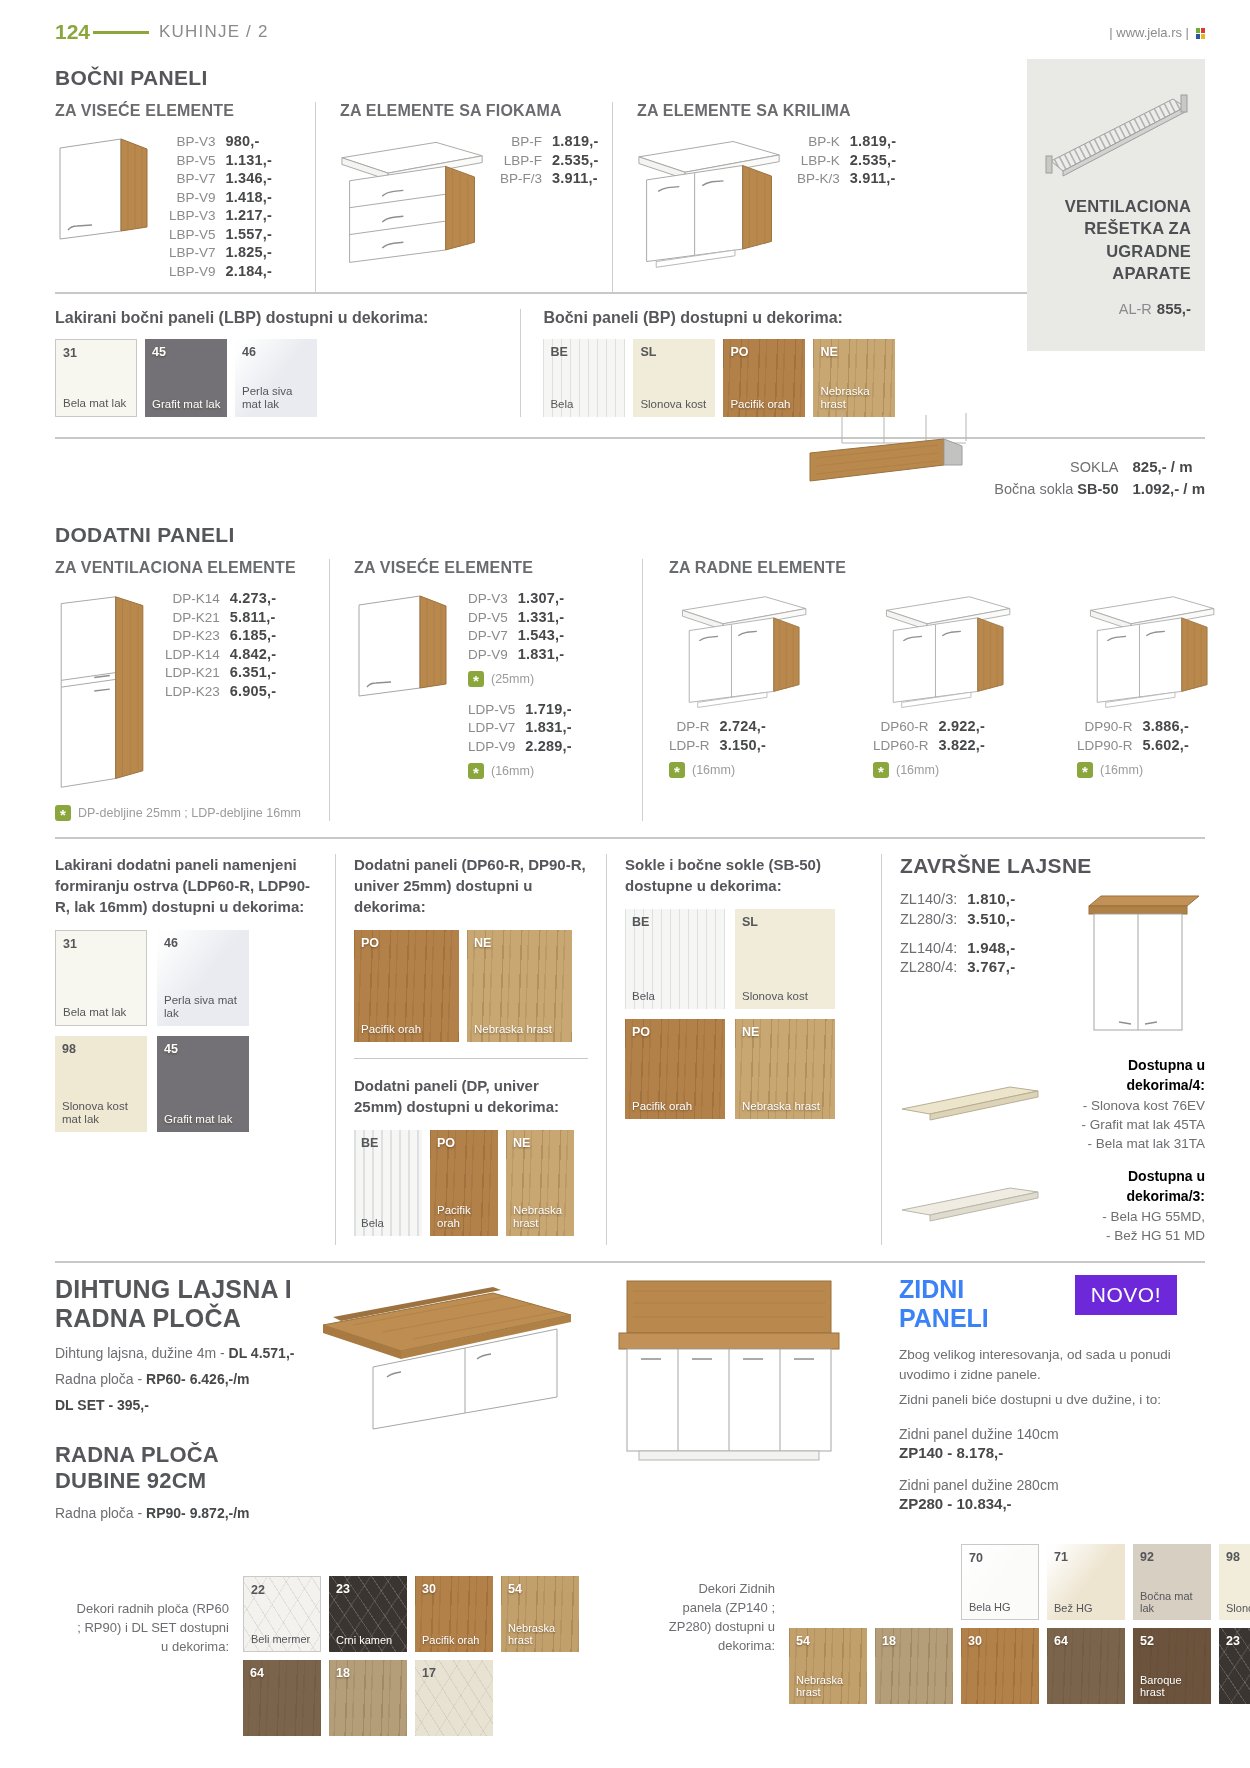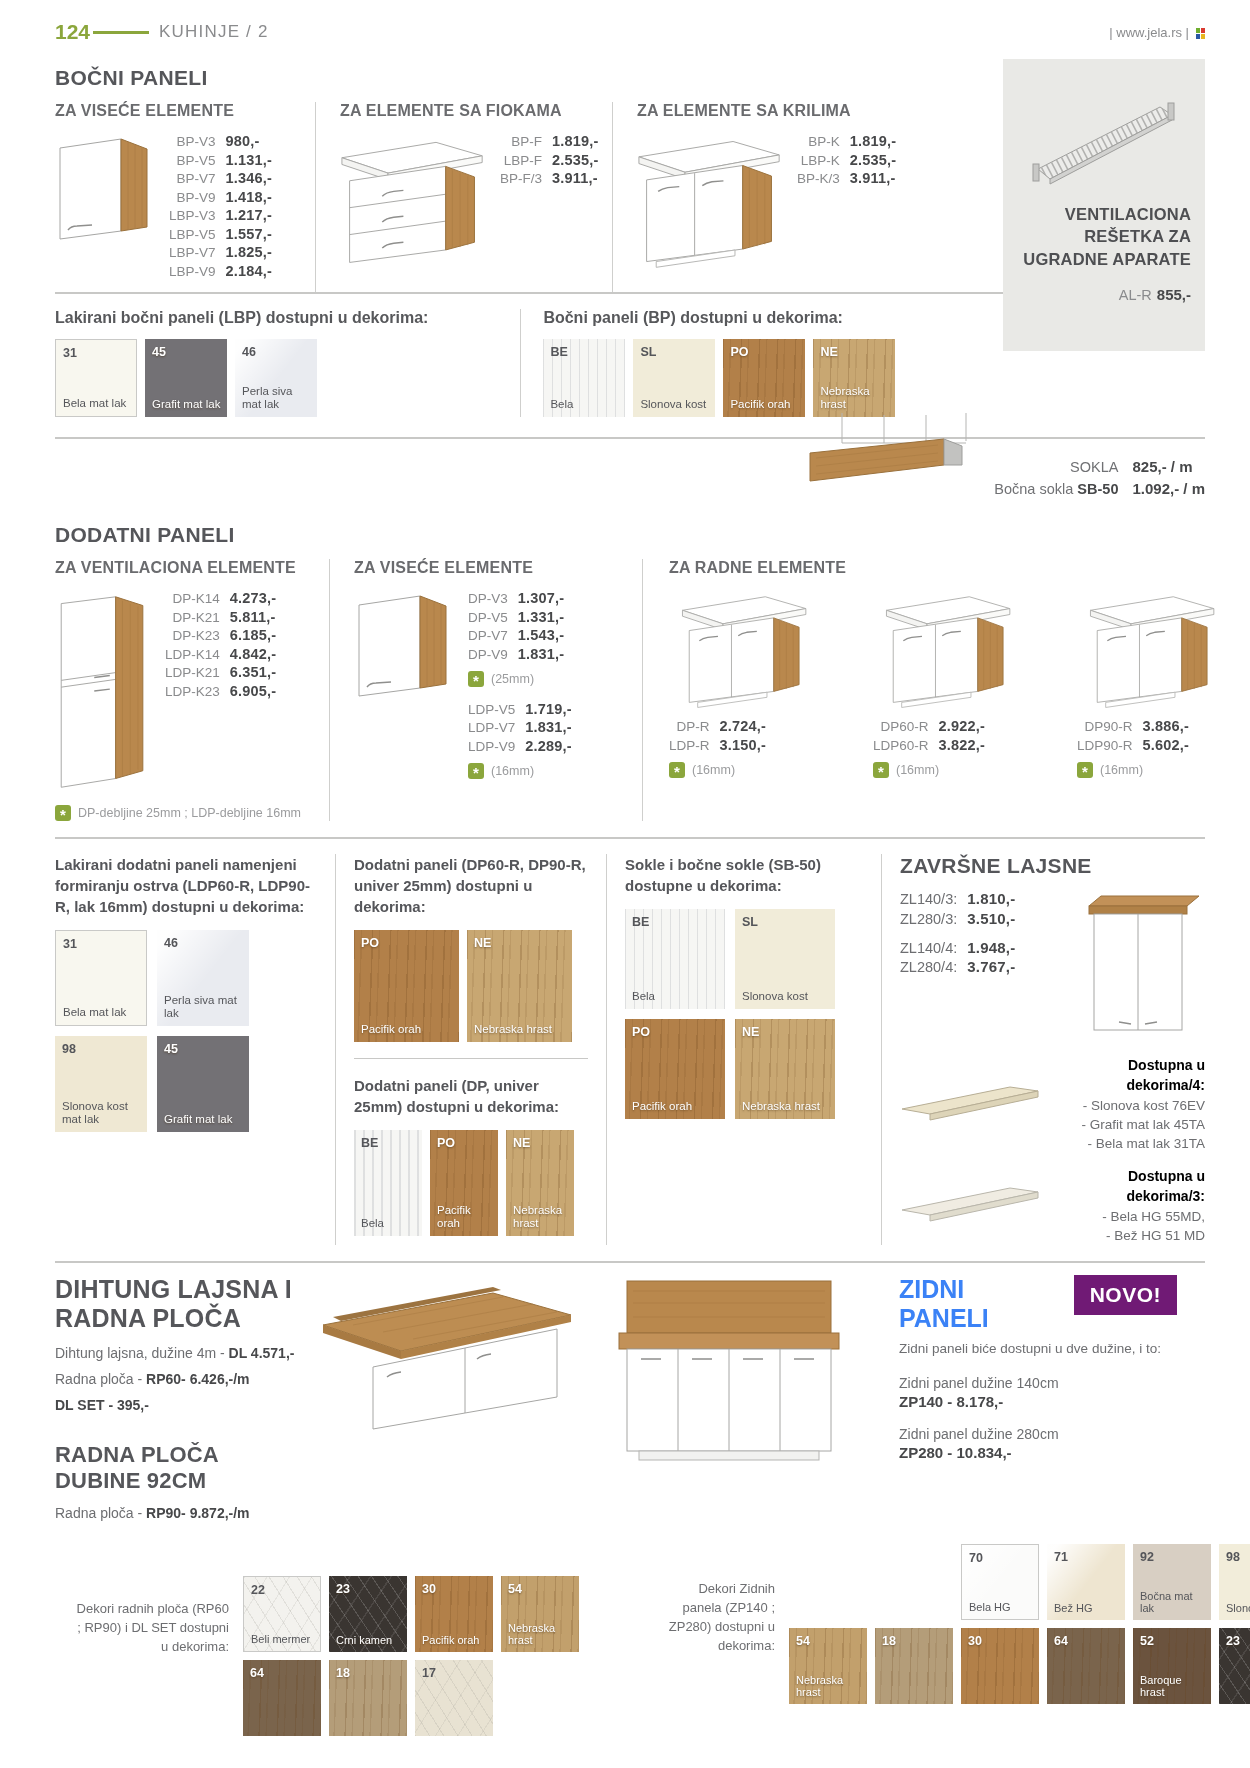--- a/index.html
+++ b/index.html
@@ -24,21 +24,21 @@
 .row1{display:flex;margin-top:12px;min-height:190px}
 .vd{width:1px;background:#cfcfcd;align-self:stretch;flex:none}
 .ct{font-size:16px;font-weight:700;color:#6a6b6e;letter-spacing:.2px;margin-bottom:13px}
 .cb{display:flex;gap:14px;align-items:flex-start}
 .plist{display:grid;grid-template-columns:max-content max-content;column-gap:10px;row-gap:2.5px;align-content:start;font-size:13.5px}
 .pc{color:#8a8b8d;text-align:right;padding-top:1px;white-space:nowrap}
 .pv{color:#47484a;font-weight:700;font-size:14.5px;letter-spacing:.2px;white-space:nowrap}
 .c1{width:252px;flex:none}.c2{width:280px;flex:none;padding-left:16px}.c3{width:300px;flex:none;padding-left:16px}
 .row1 .vd{margin:0 8px}
 
-.vent{position:absolute;top:59px;right:45px;width:202px;height:292px;background:#e9e9e6;padding:32px 14px;text-align:right}
+.vent{position:absolute;top:59px;right:45px;width:178px;height:292px;background:#e9e9e6;padding:24px 14px;text-align:right}
 .vent svg{display:block;margin:0 auto}
 .vtitle{font-size:16.5px;font-weight:700;color:#4e4f52;line-height:1.35;margin-top:12px;letter-spacing:.2px}
 .vprice{margin-top:16px;font-size:14.5px;color:#8a8b8d}
 .vprice b{color:#47484a;font-size:15px;margin-left:5px}
 .rule{border:0;border-top:2px solid #c8c8c6}
 
 .decrow{display:flex;margin-top:15px}
 .dlabel{font-size:16px;font-weight:600;color:#57585b;margin-bottom:12px}
 .swrow{display:flex;gap:8px}
 .sw{width:82px;height:78px;position:relative;padding:6px 7px;flex:none;background-color:#eee}
@@ -96,21 +96,21 @@
 .bh{font-size:25px;font-weight:800;color:#55565a;line-height:1.16;letter-spacing:.2px}
 .bh2{margin-top:26px;font-size:22px;max-width:200px}
 .bline{font-size:14px;margin-top:5px;line-height:1.5}
 .bline b{color:#47484a}
 .blines{margin-top:10px}
 .bimg1{width:276px;flex:none;padding-top:4px}
 .bimg2{width:292px;flex:none}
 .zcol{flex:1;padding-left:14px}
 .zhead{display:flex;justify-content:space-between;align-items:flex-start}
 .zh{font-size:25px;font-weight:800;color:#3b82f6;line-height:1.16;max-width:120px}
-.novo{background:#701a75;color:#fff;font-size:21px;font-weight:700;padding:8px 16px;letter-spacing:.5px;margin-right:28px}
+.novo{background:#6d28d9;color:#fff;font-size:21px;font-weight:400;padding:8px 16px;letter-spacing:.5px;margin-right:28px}
 .zp{font-size:13.5px;line-height:1.45;margin-top:12px;max-width:330px}
 .zp2{margin-top:6px}
 .zitem{margin-top:16px;font-size:14px}
 .zitem b{display:block;color:#47484a;font-size:15px;margin-top:2px}
 .dgrow{display:flex;margin-top:20px;align-items:flex-start}
 .dg-left{display:flex;gap:14px;margin-left:16px;margin-top:32px}
 .dg-right{display:flex;gap:14px;margin-left:84px}
 .dglabel{width:158px;text-align:right;font-size:13px;line-height:1.45;padding-top:24px;flex:none;color:#6d6e71}
 .dglabel2{width:112px;padding-top:36px}
 .swcol{display:flex;flex-direction:column;gap:8px}
@@ -620,20 +620,21 @@
         <line x1="187" y1="74" x2="187" y2="176" stroke="#a6a6a4"></line>
         <path d="M48,84 l20,0 M99,84 l20,0 M150,84 l20,0 M201,84 l20,0" stroke="#8f8f8d" stroke-width="1.5" fill="none"></path>
         <rect x="46" y="176" width="180" height="9" fill="#f2f2f0" stroke="#b5b5b3"></rect>
       </svg>
     </div>
     <div class="zcol">
       <div class="zhead">
         <div class="zh">ZIDNI PANELI</div>
         <div class="novo">NOVO!</div>
       </div>
+      <div class="zp">Zbog velikog interesovanja, od sada u ponudi uvodimo i zidne panele.</div>
       <div class="zp zp2">Zidni paneli biće dostupni u dve dužine, i to:</div>
       <div class="zitem">
         <span>Zidni panel dužine 140cm</span><b>ZP140 - 8.178,-</b>
       </div>
       <div class="zitem">
         <span>Zidni panel dužine 280cm</span><b>ZP280 - 10.834,-</b>
       </div>
     </div>
   </div>
 

